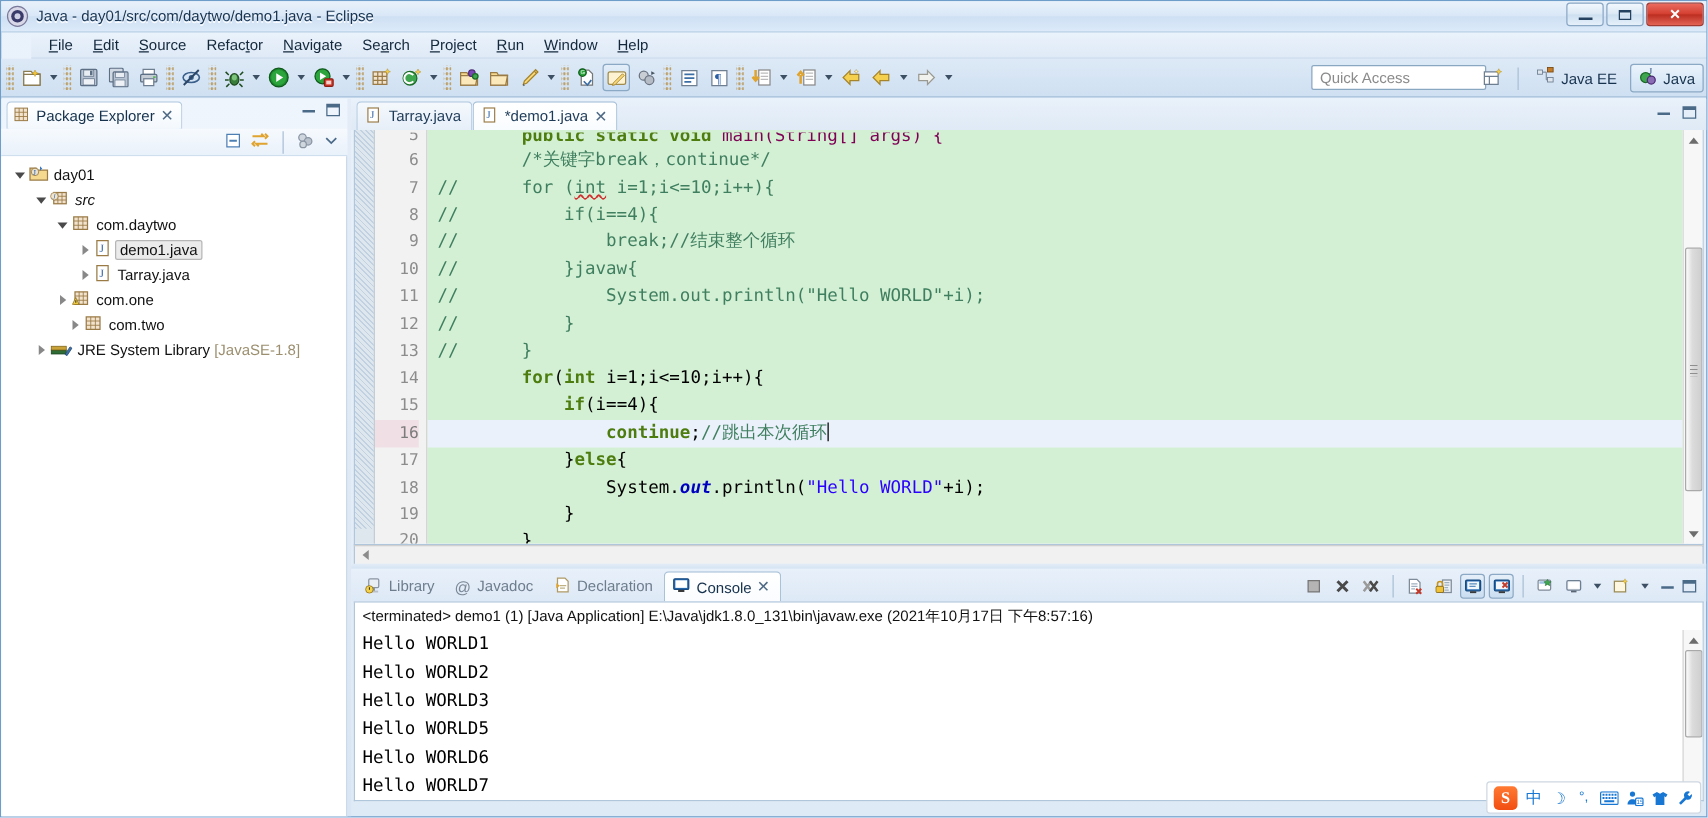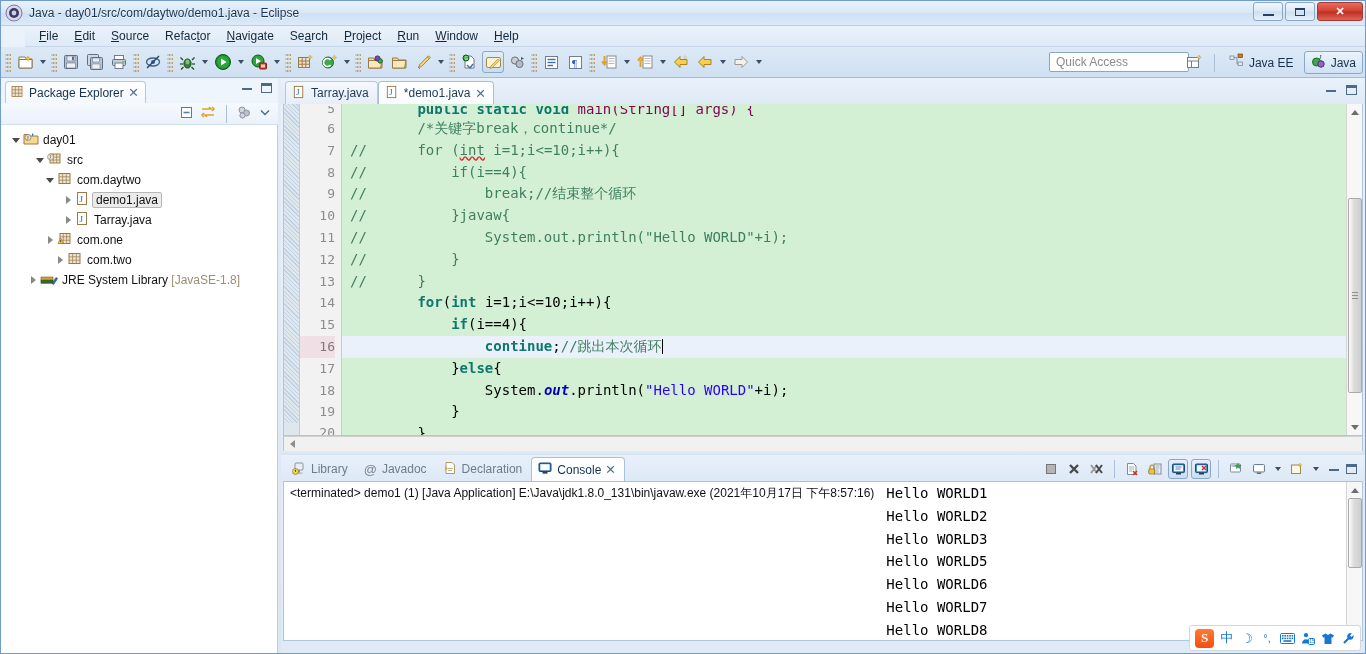--- a/index.html
+++ b/index.html
@@ -211,21 +211,21 @@
   }
   .gline { height:21.8px; line-height:21.8px; }
   .gline.cur { background:#f0dfe4; color:#7c7c7c; }
   .code {
     flex:1; background:#d4f0d4; padding-top:2px; position:relative; overflow:hidden;
     font-family:"DejaVu Sans Mono", monospace; font-size:14px; color:#000;
   }
   .cline { height:21.8px; line-height:21.8px; white-space:pre; padding-left:8px; }
   .cline.cur { background:#eaf1fb; }
   .cline.clip-top { height:12px; line-height:10px; overflow:hidden; }
-  .kw { color:#0f766e; font-weight:bold; }
+  .kw { color:#4d7c0f; font-weight:bold; }
   .cm { color:#3f7f5f; }
   .str { color:#2a00ff; }
   .fld { color:#0000c0; font-style:italic; font-weight:bold; }
   .sq { text-decoration: underline wavy #d03030; text-decoration-skip-ink:none;}
   .caret { display:inline-block; width:1px; height:15px; background:#000;
     vertical-align:-3px; }
   .ed-vscroll {
     width:16px; background:#f7f7f7; border-left:1px solid #d6d6d6;
     display:flex; flex-direction:column; align-items:center;
   }
@@ -265,21 +265,21 @@
     border:1px solid #aac2d8; border-bottom:none; color:#16324d;
   }
   .cons-ctrl {
     position:absolute; right:4px; top:3px; display:flex; align-items:center; gap:3px;
   }
   .cbtn { width:20px; height:20px; display:flex; align-items:center; justify-content:center;
     border:1px solid transparent; border-radius:3px;}
   .cbtn.pressed { border:1px solid #8ba8c4; background:linear-gradient(180deg,#e5eff9,#cadef1); }
   .cons-body {
     flex:1; background:#fff; border:1px solid #b0c6da; border-top:1px solid #aac2d8;
-    margin:0 2px 12px 2px; display:flex; flex-direction:row; min-height:0; overflow:hidden;
+    margin:0 2px 12px 2px; display:flex; flex-direction:column; min-height:0; overflow:hidden;
   }
   .cons-header {
     font-size:12px; color:#111; padding:3px 6px 2px 6px; white-space:nowrap;
   }
   .cons-out { flex:1; display:flex; min-height:0; }
   .cons-text {
     flex:1; font-family:"DejaVu Sans Mono", monospace; font-size:14px; color:#000;
     padding-left:6px; overflow:hidden;
   }
   .cons-text div { height:22.8px; line-height:22.8px; white-space:pre; }
@@ -679,21 +679,21 @@
             <svg width="16" height="15" viewBox="0 0 16 15">
               <path d="M1 3.5h5l1 1.5h8v8H1z" fill="#f5d98f" stroke="#9a7b46"></path>
               <circle cx="5" cy="6.5" r="3" fill="#e8e2cf" stroke="#9a7b46" stroke-width=".7"></circle>
               <text x="3.4" y="9" font-size="6" fill="#2a5fa5" font-family="serif">J</text>
               <path d="M9 2l1.8 1.8L9 5.6z" fill="#3a78c2"></path>
             </svg>
           </span>
           <span class="tlabel">day01</span>
         </div>
 
-        <div class="trow" style="padding-left:32px;">
+        <div class="trow" style="padding-left:25px;font-style:italic;">
           <span class="twist">
               <i class="open"></i>
             </span>
           <span class="ico">
             <svg width="16" height="15" viewBox="0 0 16 15">
               <rect x="3" y="3" width="10" height="9" fill="#f2e3cf" stroke="#9a7b46"></rect>
               <line x1="3" y1="6" x2="13" y2="6" stroke="#9a7b46" stroke-width=".7"></line>
               <line x1="3" y1="9" x2="13" y2="9" stroke="#9a7b46" stroke-width=".7"></line>
               <line x1="6.3" y1="3" x2="6.3" y2="12" stroke="#9a7b46" stroke-width=".7"></line>
               <line x1="9.6" y1="3" x2="9.6" y2="12" stroke="#9a7b46" stroke-width=".7"></line>

